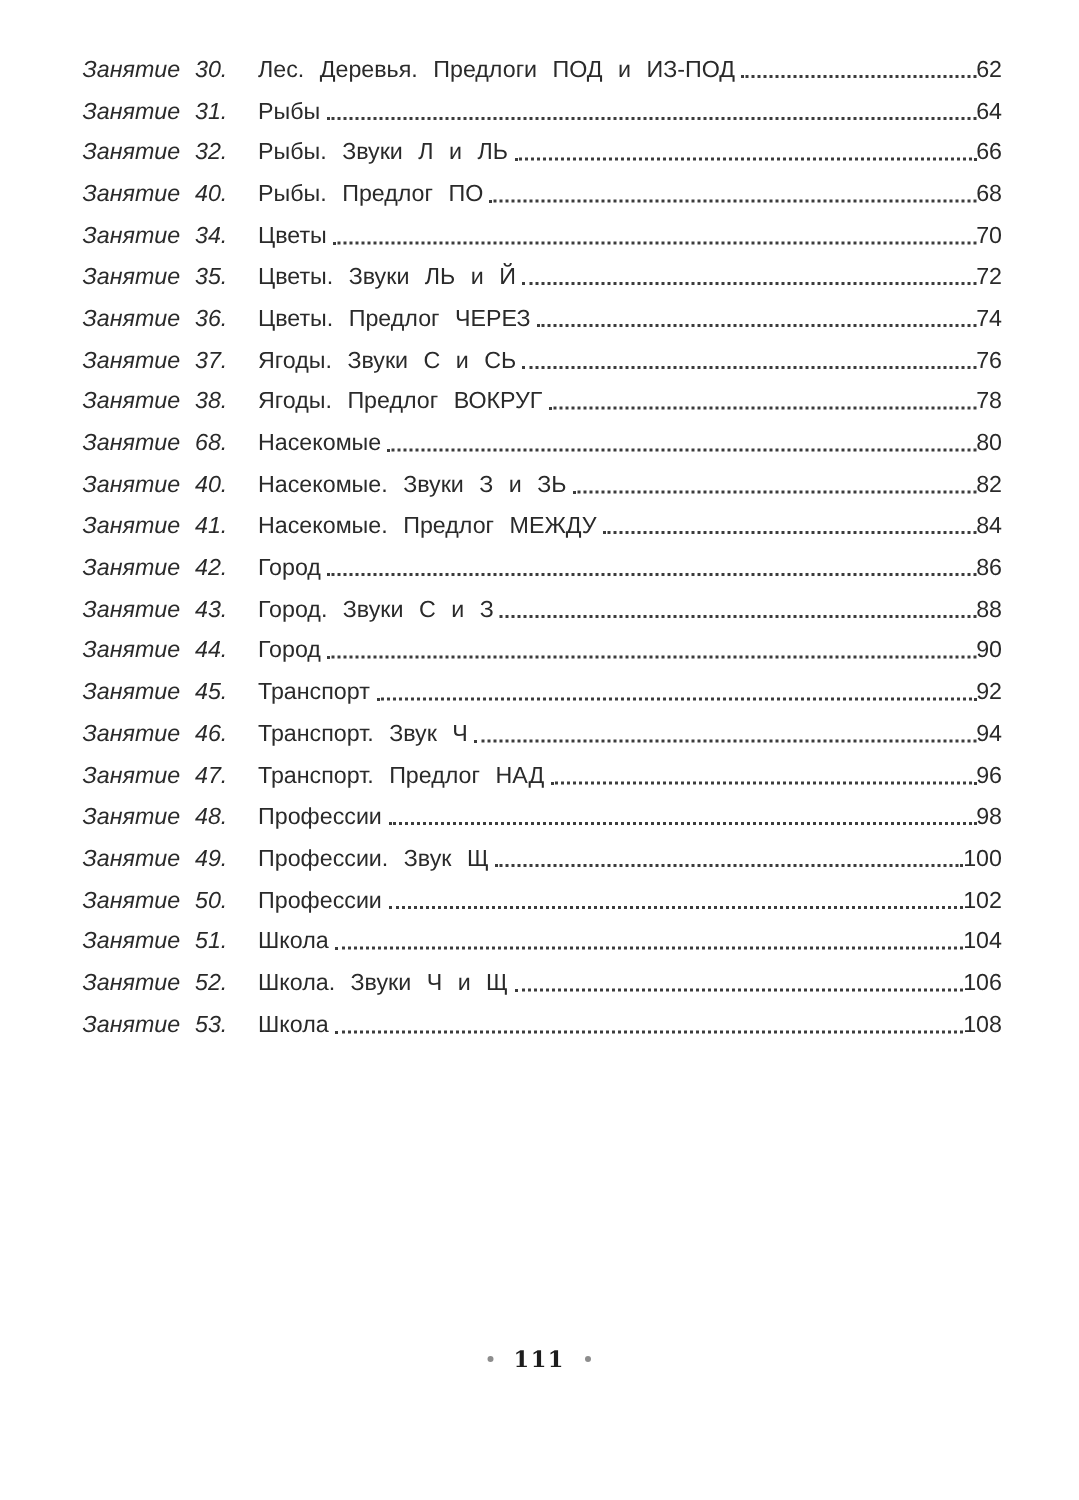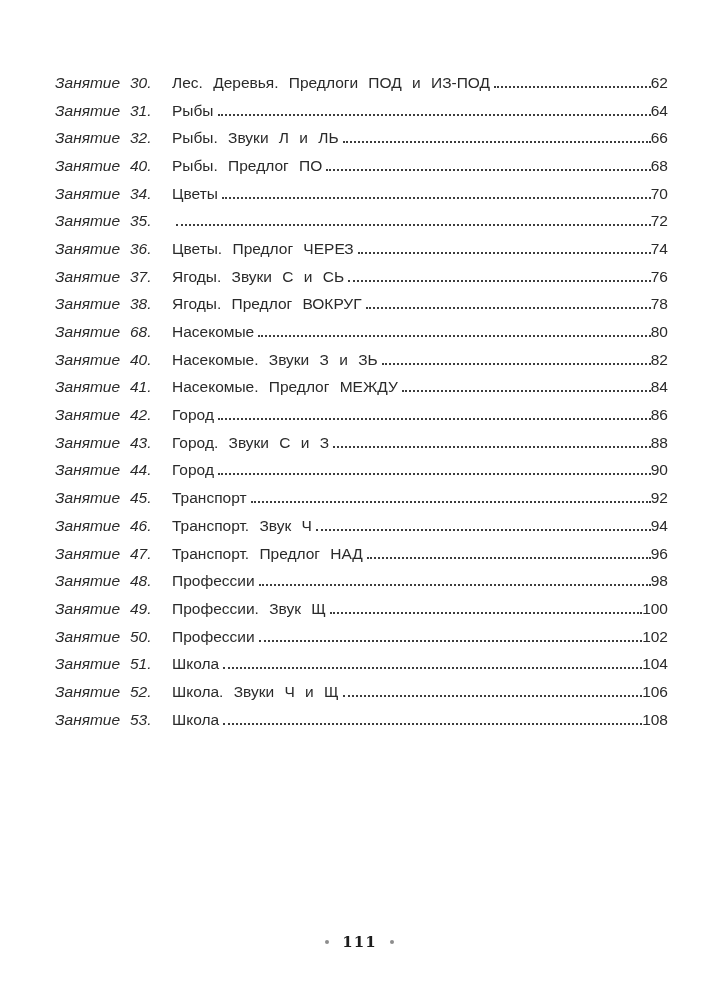--- a/index.html
+++ b/index.html
@@ -15,21 +15,20 @@
   .page {
     position: relative;
     width: 719px;
     height: 1000px;
     background: #ffffff;
   }
 
   
   .toc {
     padding: 33px 51px 0 55px;
-    margin-top: 36px;
   }
 
   .toc-row {
     display: flex;
     align-items: center;
     height: 27.7px;
     font-size: 15.5px;
     color: #2a2a2a;
     white-space: nowrap;
   }
@@ -136,20 +135,21 @@
       <span class="toc-label">Занятие</span>
       <span class="toc-num">34.</span>
       <span class="toc-title">Цветы</span>
       <span class="toc-leader"></span>
       <span class="toc-page">70</span>
     </div>
 
     <div class="toc-row">
       <span class="toc-label">Занятие</span>
       <span class="toc-num">35.</span>
+      <span class="toc-title">Цветы. Звуки ЛЬ и Й</span>
       <span class="toc-leader"></span>
       <span class="toc-page">72</span>
     </div>
 
     <div class="toc-row">
       <span class="toc-label">Занятие</span>
       <span class="toc-num">36.</span>
       <span class="toc-title">Цветы. Предлог ЧЕРЕЗ</span>
       <span class="toc-leader"></span>
       <span class="toc-page">74</span>

